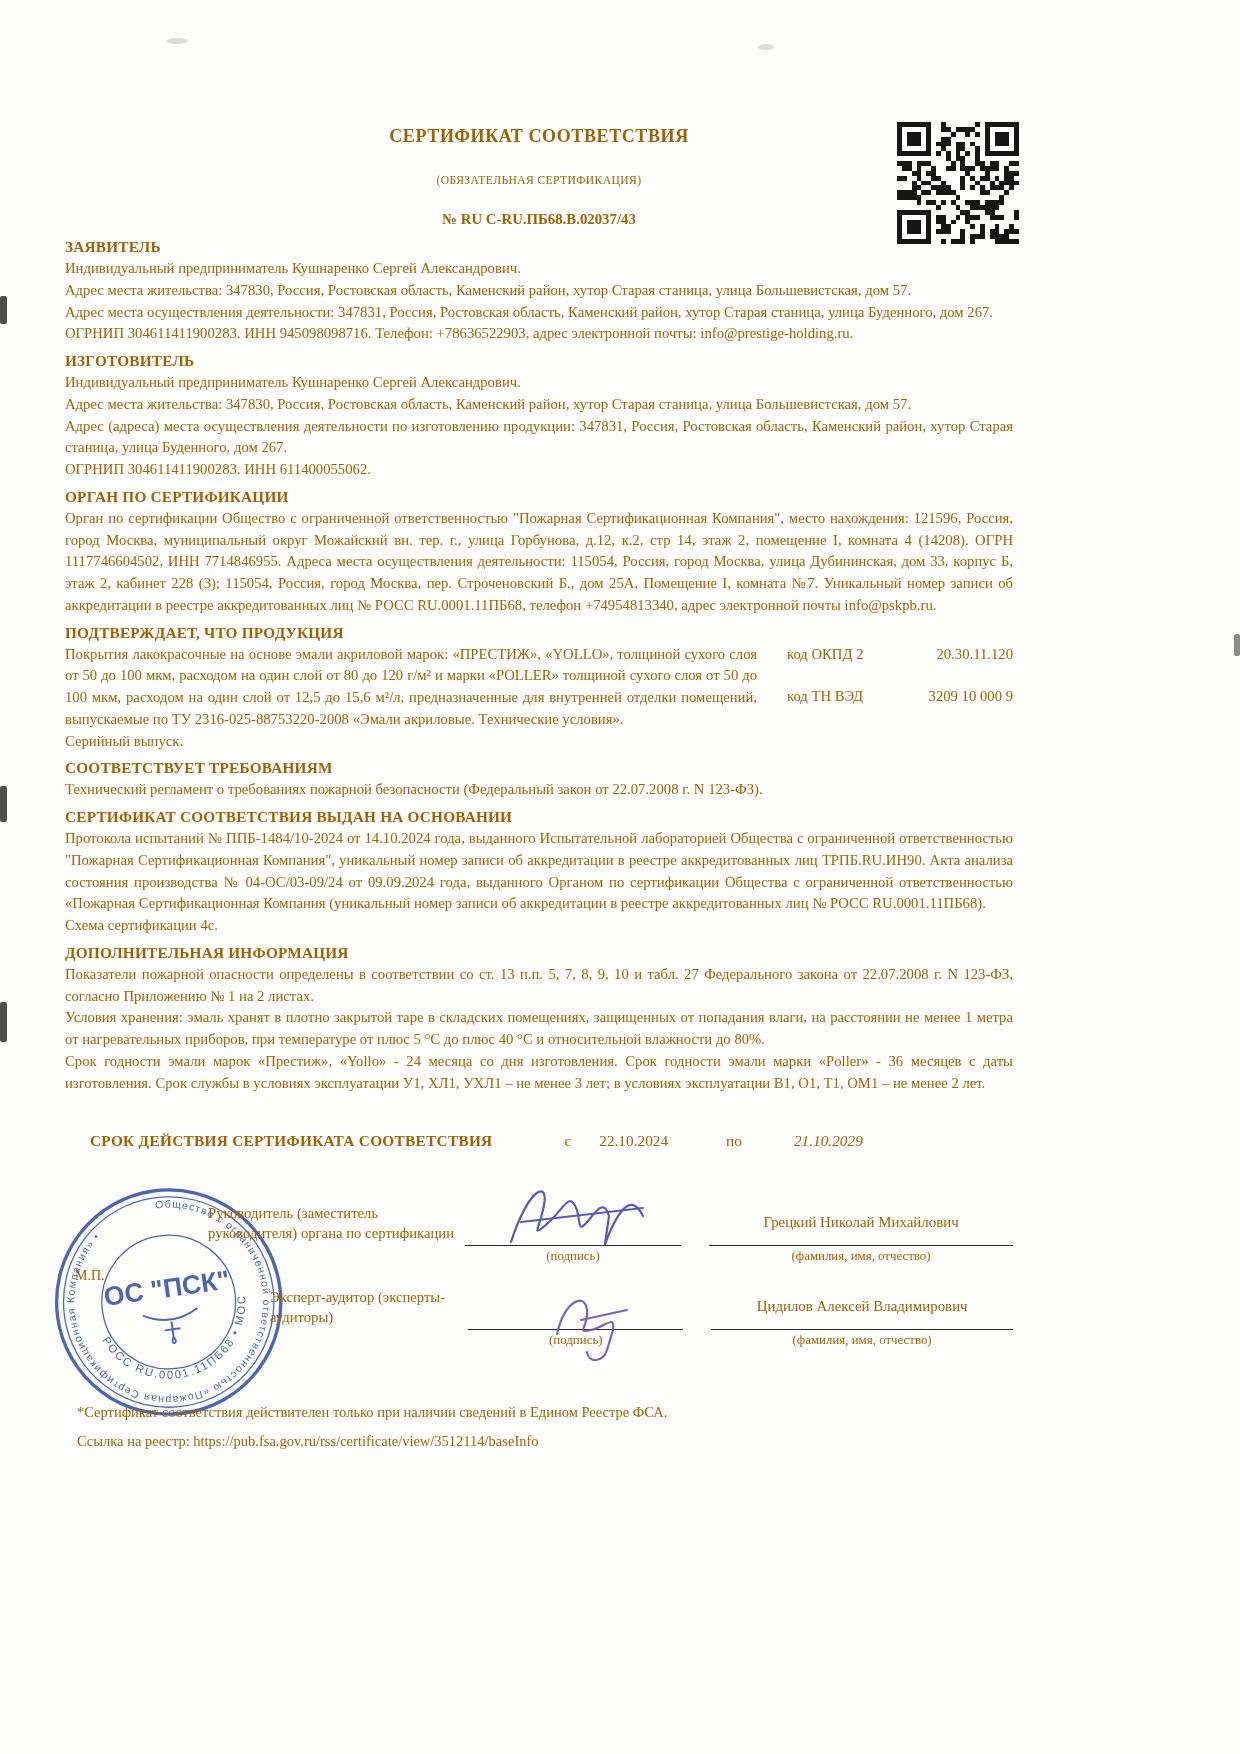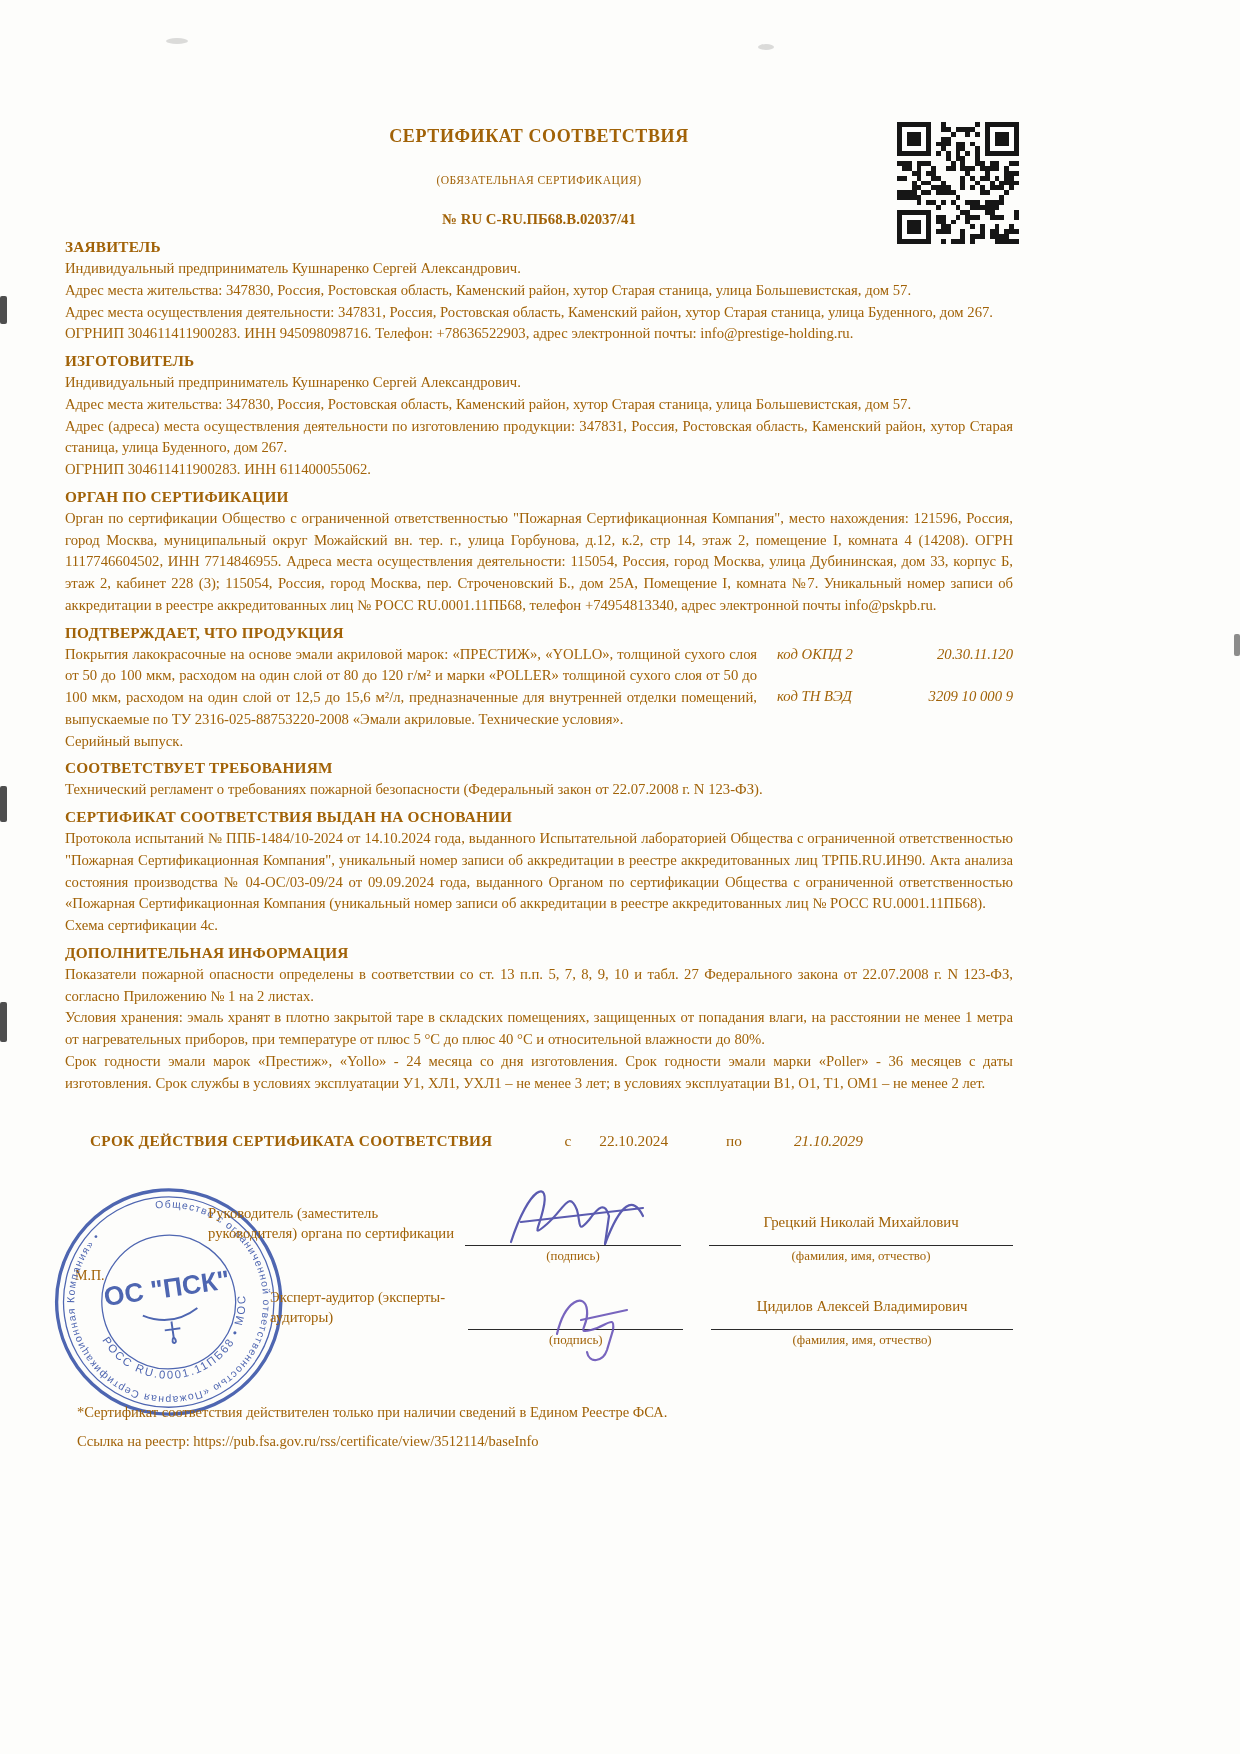--- a/index.html
+++ b/index.html
@@ -7,21 +7,21 @@
         font-family:"Liberation Serif",serif;color:#a16207;}
   .content{position:absolute;left:65px;top:126px;width:948px;}
   .doc-header{text-align:center;margin-bottom:10px;}
   .doc-title{font-size:18px;font-weight:bold;letter-spacing:.6px;margin:0 0 27px 0;}
   .doc-subtitle{font-size:11.6px;letter-spacing:.4px;margin:0 0 24px 0;}
   .doc-number{font-size:14.8px;font-weight:bold;margin:0 0 10px 0;}
   h2.sec{font-size:15.3px;font-weight:bold;margin:7px 0 2px 0;letter-spacing:.2px;}
   p.body{margin:0;font-size:14.7px;line-height:1.48;text-align:justify;}
   .product-flex{display:flex;align-items:flex-start;}
   .product-left{width:692px;}
-  .product-codes{margin-left:20px;flex:1;padding-top:2px;font-style:italic;}
+  .product-codes{margin-left:30px;flex:1;padding-top:2px;}
   .code-row{display:flex;justify-content:space-between;margin-bottom:25px;font-size:14.7px;}
   .code-row .val{text-align:left;}
   .validity{display:flex;align-items:baseline;margin-top:38px;margin-left:25px;font-size:15.3px;}
   .v-heading{font-weight:bold;letter-spacing:.3px;}
   .v-from-label{margin-left:72px;}
   .v-from-date{margin-left:28px;}
   .v-to-label{margin-left:58px;}
   .v-to-date{margin-left:52px;font-style:italic;}
   .sig-area{position:relative;margin-top:42px;height:196px;}
   .sig-row{position:absolute;left:75px;right:0;display:flex;align-items:flex-end;}
@@ -270,21 +270,21 @@
         <rect x="0" y="18" width="7" height="7"></rect>
         <rect x="1" y="19" width="5" height="5" fill="#fff"></rect>
         <rect x="2" y="20" width="3" height="3"></rect>
       </svg></div>
 
   <div class="content">
 
     <div class="doc-header">
       <div class="doc-title">СЕРТИФИКАТ СООТВЕТСТВИЯ</div>
       <div class="doc-subtitle">(ОБЯЗАТЕЛЬНАЯ СЕРТИФИКАЦИЯ)</div>
-      <div class="doc-number">№ RU С-RU.ПБ68.В.02037/41</div>
+      <div class="doc-number">№ RU С-RU.ПБ68.В.02037/43</div>
     </div>
 
     <div class="section">
       <h2 class="sec">ЗАЯВИТЕЛЬ</h2>
       <p class="body">Индивидуальный предприниматель Кушнаренко Сергей Александрович.</p>
       <p class="body">Адрес места жительства: 347830, Россия, Ростовская область, Каменский район, хутор Старая станица, улица Большевистская, дом 57.</p>
       <p class="body">Адрес места осуществления деятельности: 347831, Россия, Ростовская область, Каменский район, хутор Старая станица, улица Буденного, дом 267.</p>
       <p class="body">ОГРНИП 304611411900283. ИНН 945098098716. Телефон: +78636522903, адрес электронной почты: info@prestige-holding.ru.</p>
     </div>
 

